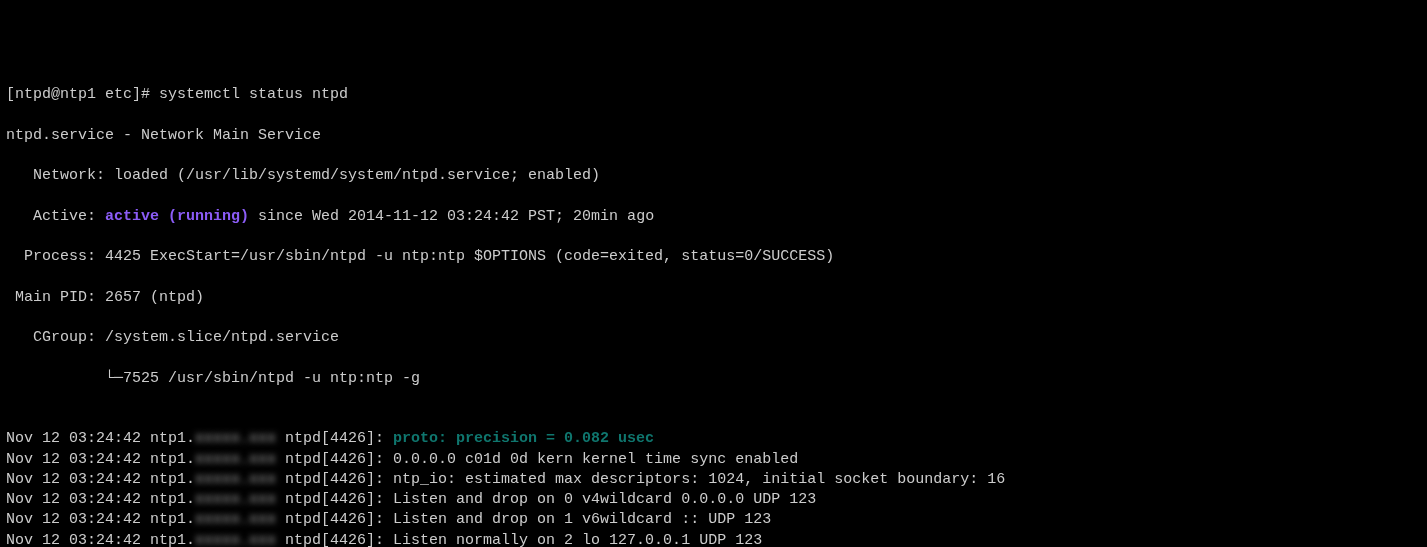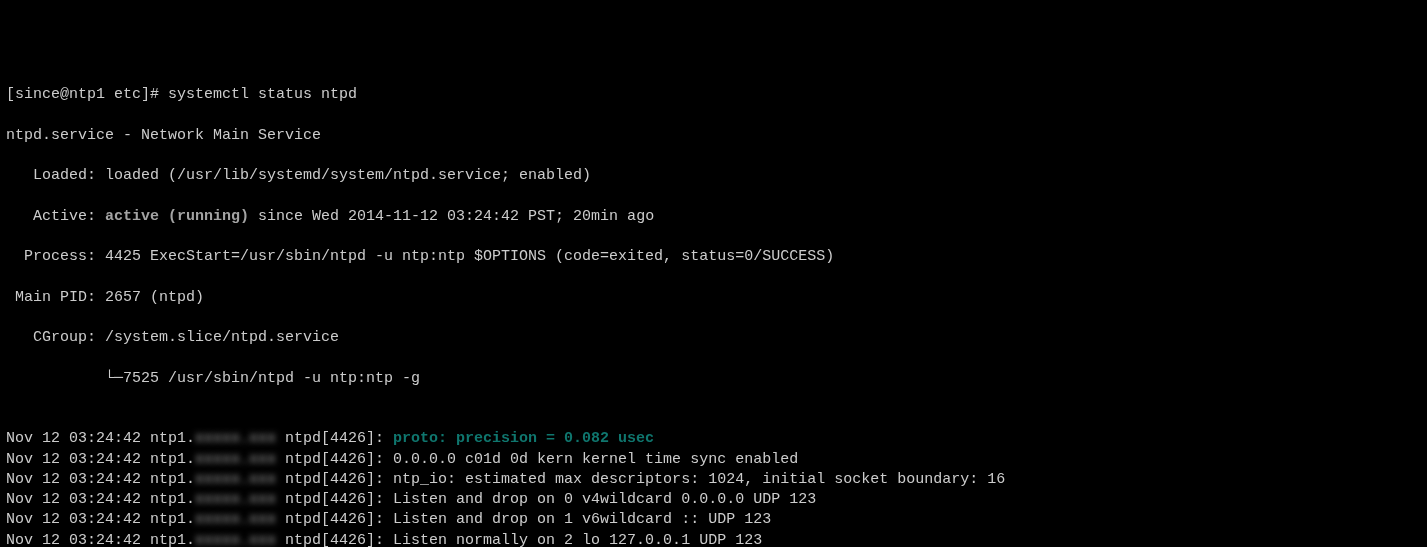--- a/index.html
+++ b/index.html
@@ -8,37 +8,37 @@
       color: #ccc;
       font-family: "Courier New", monospace;
       font-size: 15px;
       line-height: 1.35;
       padding: 4px 6px;
       white-space: pre;
       width: 1427px;
       height: 547px;
       overflow: hidden;
     }
-    .green { color: #a3a3a3; font-weight: bold; }
+    .green { color: #8b5cf6; font-weight: bold; }
     .bold { color: #0f766e; font-weight: bold; }
     .blur {
       color: transparent;
       text-shadow: 0 0 6px #ccc;
       user-select: none;
     }
     .row { display: block; }
   </style>
 </head>
 <body>
 
 
 
-<span class="row"><span>[since@ntp1 etc]# </span><span>systemctl status ntpd</span></span>
+<span class="row"><span>[ntpd@ntp1 etc]# </span><span>systemctl status ntpd</span></span>
 <span class="row">ntpd.service - Network Main Service</span>
-<span class="row"><span>   Loaded: </span><span>loaded (/usr/lib/systemd/system/ntpd.service; enabled)</span></span>
+<span class="row"><span>   Network: </span><span>loaded (/usr/lib/systemd/system/ntpd.service; enabled)</span></span>
 <span class="row"><span>   Active: </span><span class="green">active (running)</span><span> since Wed 2014-11-12 03:24:42 PST; 20min ago</span></span>
 <span class="row"><span>  Process: </span><span>4425 ExecStart=/usr/sbin/ntpd -u ntp:ntp $OPTIONS (code=exited, status=0/SUCCESS)</span></span>
 <span class="row"><span> Main PID: </span><span>2657 (ntpd)</span></span>
 <span class="row"><span>   CGroup: </span><span>/system.slice/ntpd.service</span></span>
 <span class="row">           └─7525 /usr/sbin/ntpd -u ntp:ntp -g</span>
 <span class="row"></span>
 <div id="log-container"><span class="row"><span>Nov 12 03:24:42 ntp1.</span><span class="blur">xxxxx.xxx</span><span> ntpd[4426]: </span><span class="bold">proto: precision = 0.082 usec</span></span><span class="row"><span>Nov 12 03:24:42 ntp1.</span><span class="blur">xxxxx.xxx</span><span> ntpd[4426]: </span><span>0.0.0.0 c01d 0d kern kernel time sync enabled</span></span><span class="row"><span>Nov 12 03:24:42 ntp1.</span><span class="blur">xxxxx.xxx</span><span> ntpd[4426]: </span><span>ntp_io: estimated max descriptors: 1024, initial socket boundary: 16</span></span><span class="row"><span>Nov 12 03:24:42 ntp1.</span><span class="blur">xxxxx.xxx</span><span> ntpd[4426]: </span><span>Listen and drop on 0 v4wildcard 0.0.0.0 UDP 123</span></span><span class="row"><span>Nov 12 03:24:42 ntp1.</span><span class="blur">xxxxx.xxx</span><span> ntpd[4426]: </span><span>Listen and drop on 1 v6wildcard :: UDP 123</span></span><span class="row"><span>Nov 12 03:24:42 ntp1.</span><span class="blur">xxxxx.xxx</span><span> ntpd[4426]: </span><span>Listen normally on 2 lo 127.0.0.1 UDP 123</span></span></div>
 
 
 

